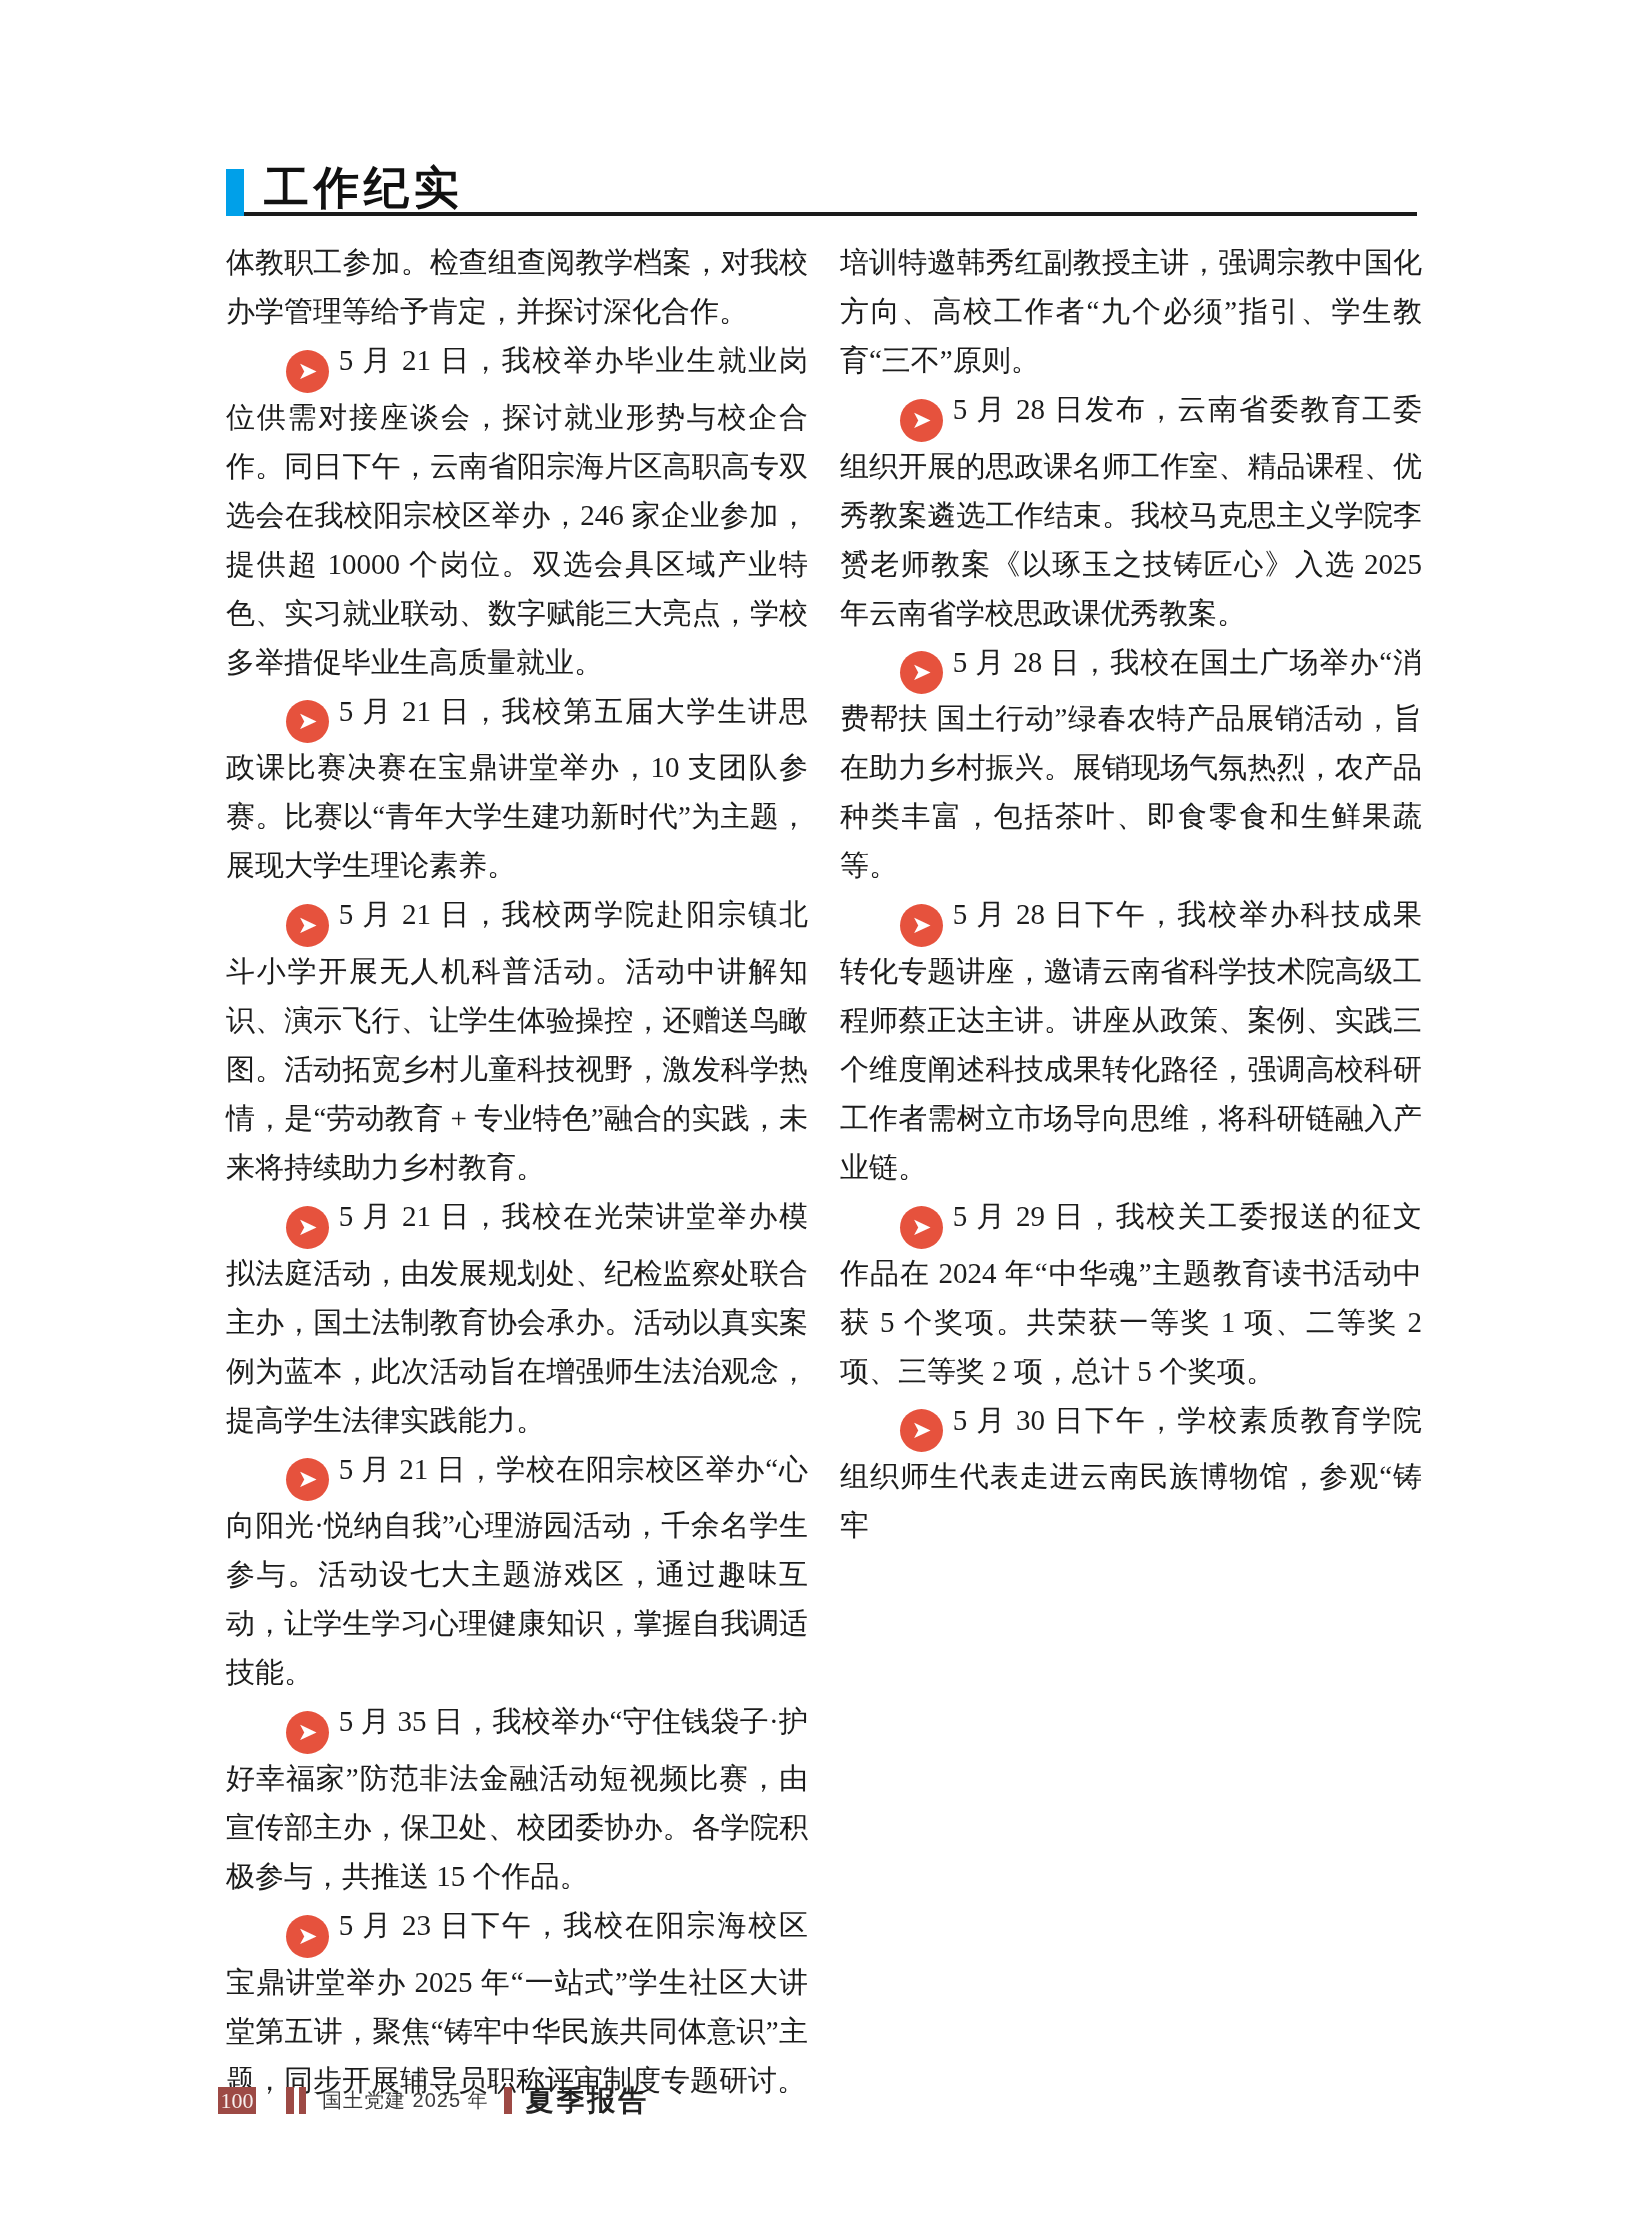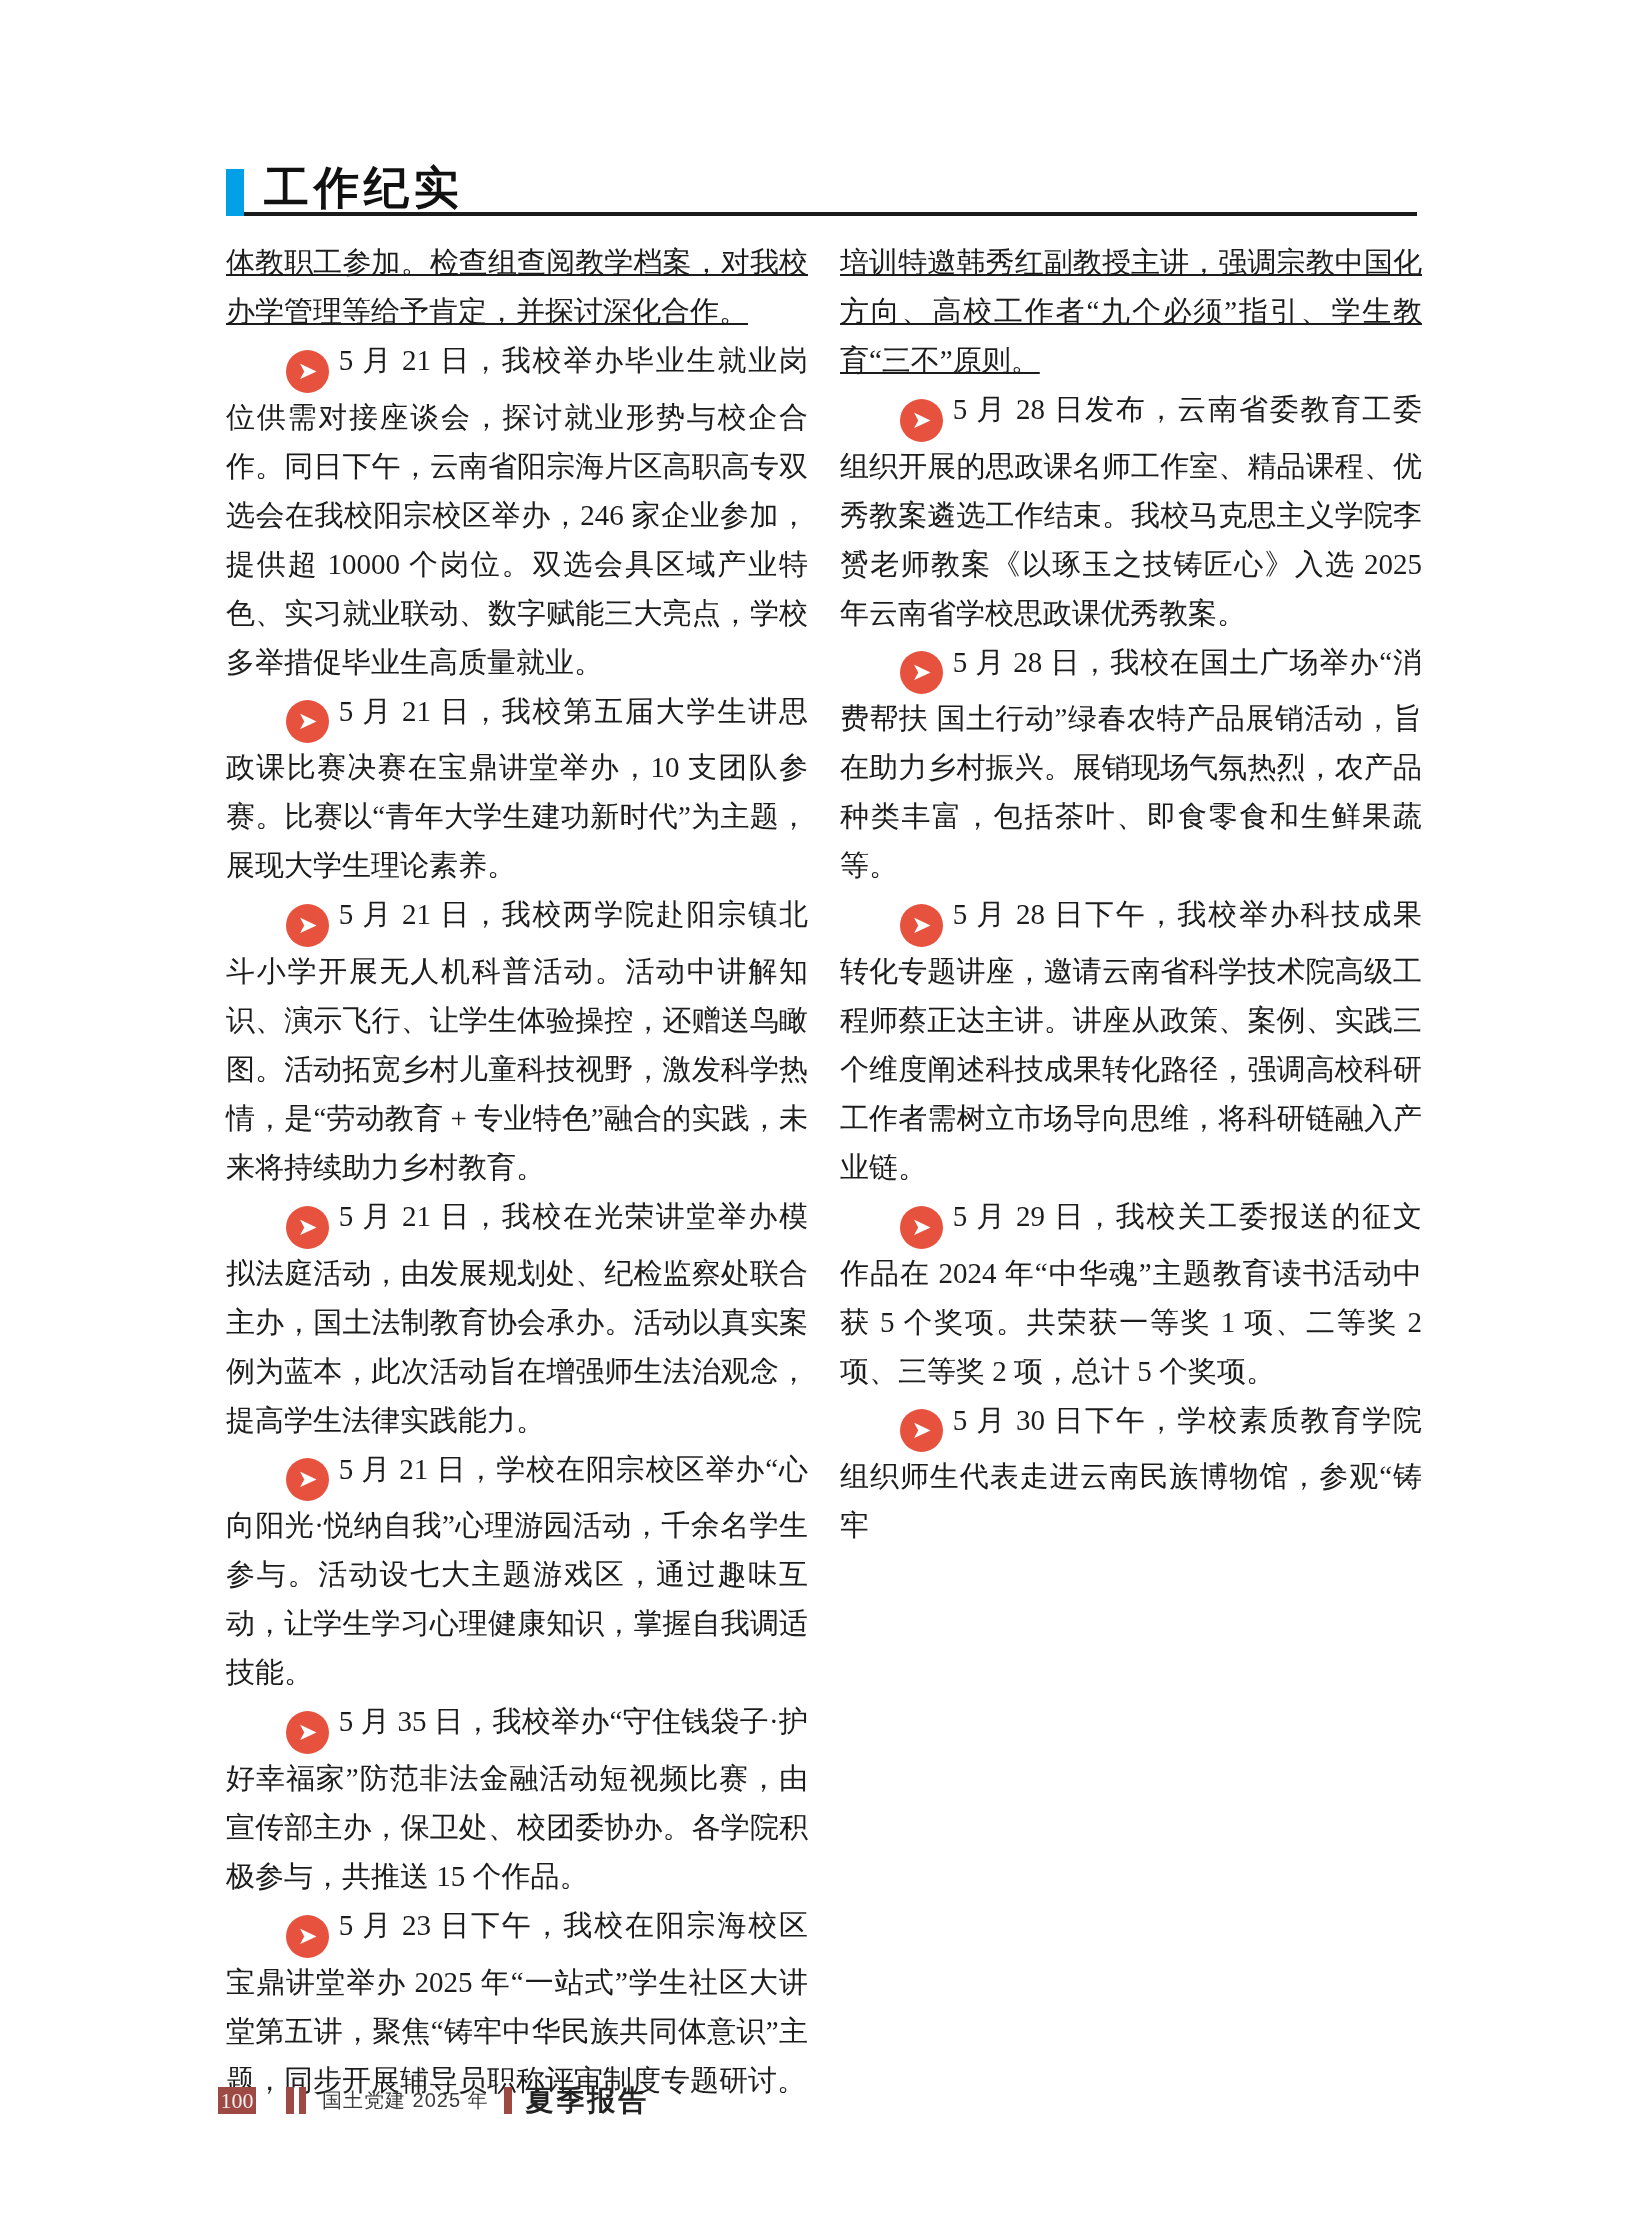--- a/index.html
+++ b/index.html
@@ -60,21 +60,20 @@
   .column p {
     margin: 0;
     font-size: 29px;
     line-height: 49px;
     text-align: justify;
     color: #1c1c1c;
     text-indent: 60px;
   }
   .column p.continuation {
     text-indent: 0;
-    text-decoration: underline;
   }
   .bullet {
     display: inline-block;
     width: 43px;
     height: 43px;
     line-height: 43px;
     border-radius: 50%;
     background: #e6523d;
     color: #ffffff;
     text-align: center;

